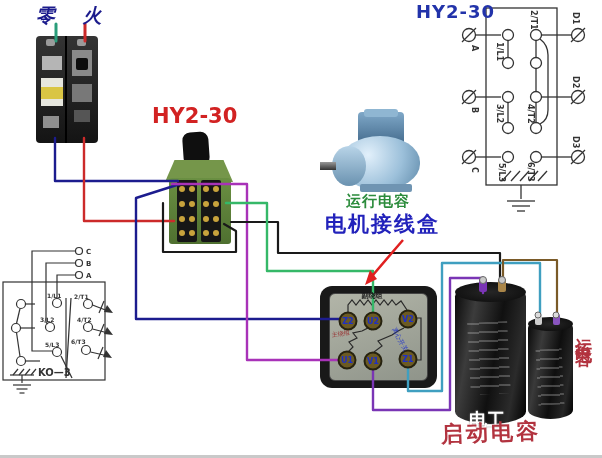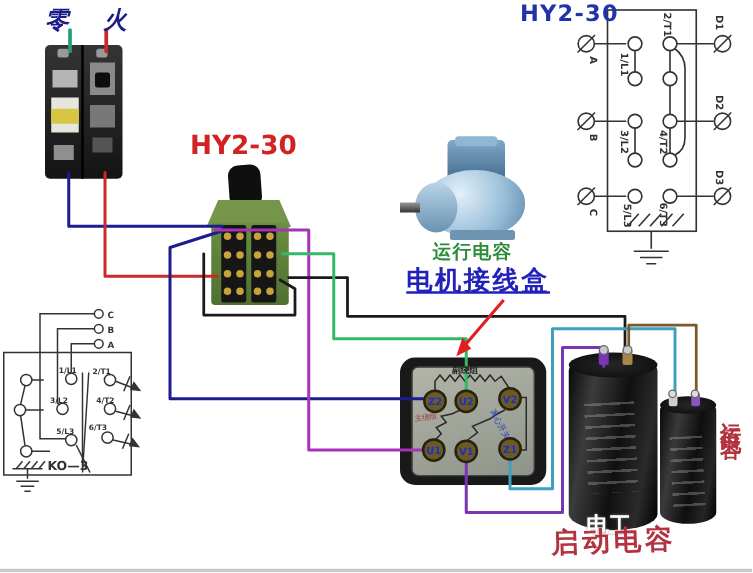--- a/index.html
+++ b/index.html
@@ -288,19 +288,19 @@
     <g>
       <path d="M403,240 Q390,255 373,275" stroke="#e02020" stroke-width="2.5" fill="none"></path>
       <polygon points="365,285 377,279 370,270" fill="#e02020"></polygon>
     </g>
   </svg>
 
   <div class="abs cap" style="left:36px;top:3px;font-size:19px;color:#1b1b8c;letter-spacing:6px;word-spacing:9px;font-style:italic;">零 火</div>
   <div class="abs cap" style="left:152px;top:104px;font-size:21px;color:#d22222;">HY2-30</div>
   <div class="abs cap" style="left:416px;top:1px;font-size:18px;color:#2233aa;letter-spacing:1px;">HY2-30</div>
   <div class="abs cap" style="left:346px;top:192px;font-size:15px;color:#2c8c3c;letter-spacing:1px;">运行电容</div>
-  <div class="abs cap" style="left:325px;top:210px;font-size:21px;color:#2222bb;letter-spacing:2px;text-decoration:underline;">电机接线盒</div>
+  <div class="abs cap" style="left:325px;top:210px;font-size:21px;color:#2222bb;letter-spacing:2px;">电机接线盒</div>
   <div class="abs cap" style="left:469px;top:408px;font-size:18px;color:#ffffff;text-shadow:0 0 2px #888;z-index:5;">电工</div>
   <div class="abs cap" style="left:441px;top:418px;font-size:22px;color:#b2333f;letter-spacing:3px;transform:rotate(-2deg);z-index:6;">启动电容</div>
   <div class="abs cap" style="left:573px;top:324px;font-size:17px;color:#b2333f;writing-mode:vertical-rl;letter-spacing:4px;">运行电容</div>
 
   <div class="abs edge-bottom"></div>
 </div>
 
 </body></html>

